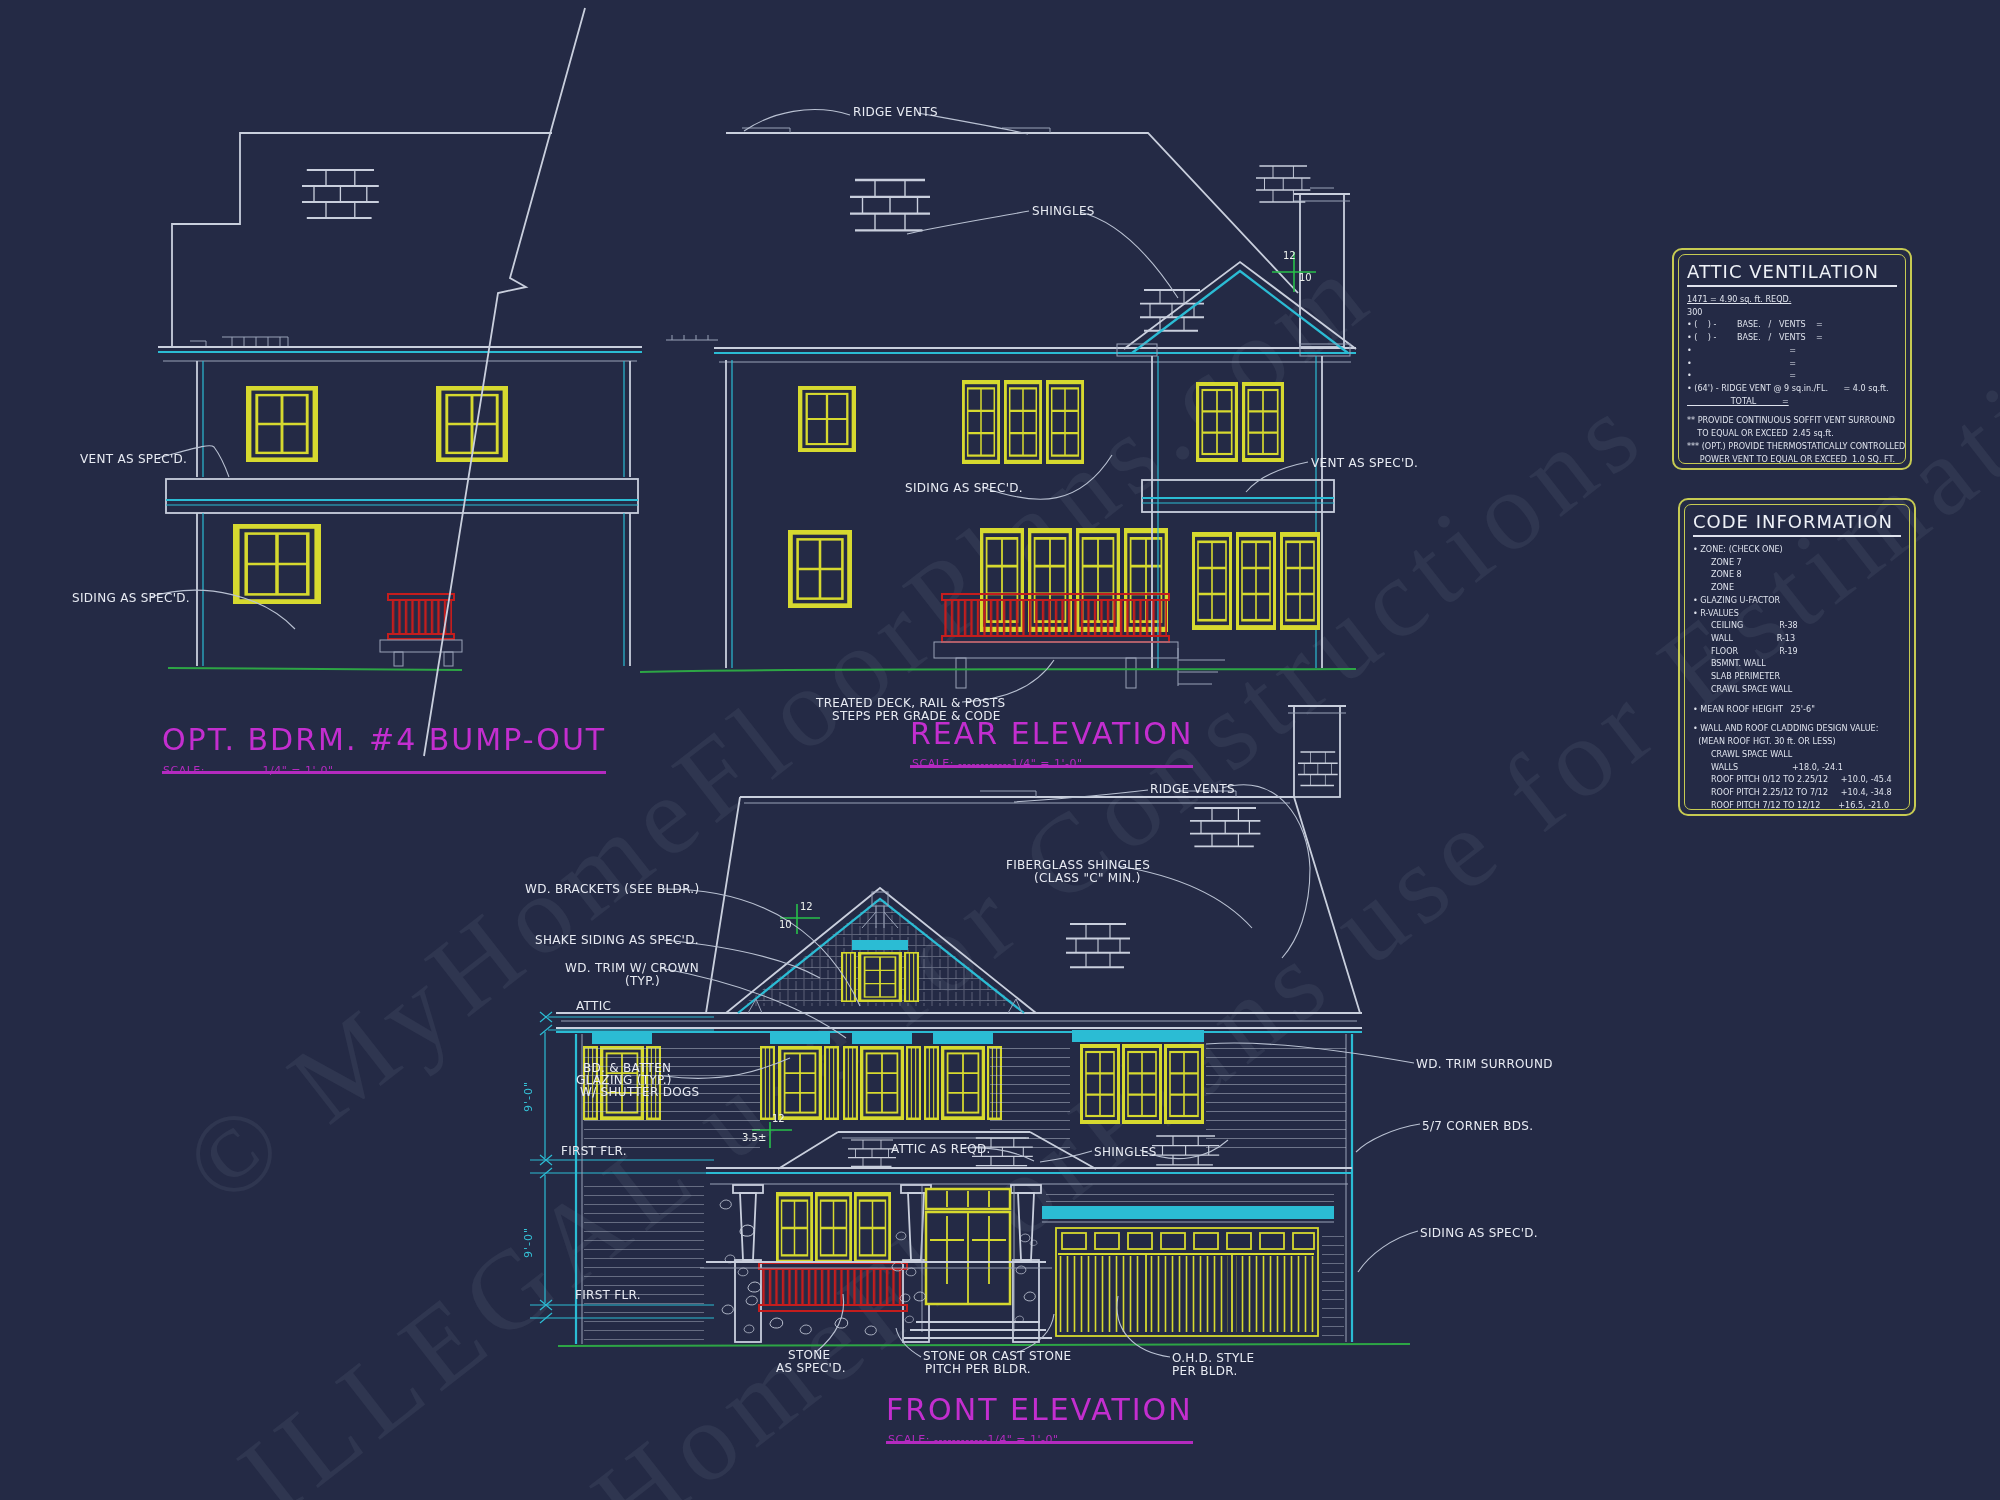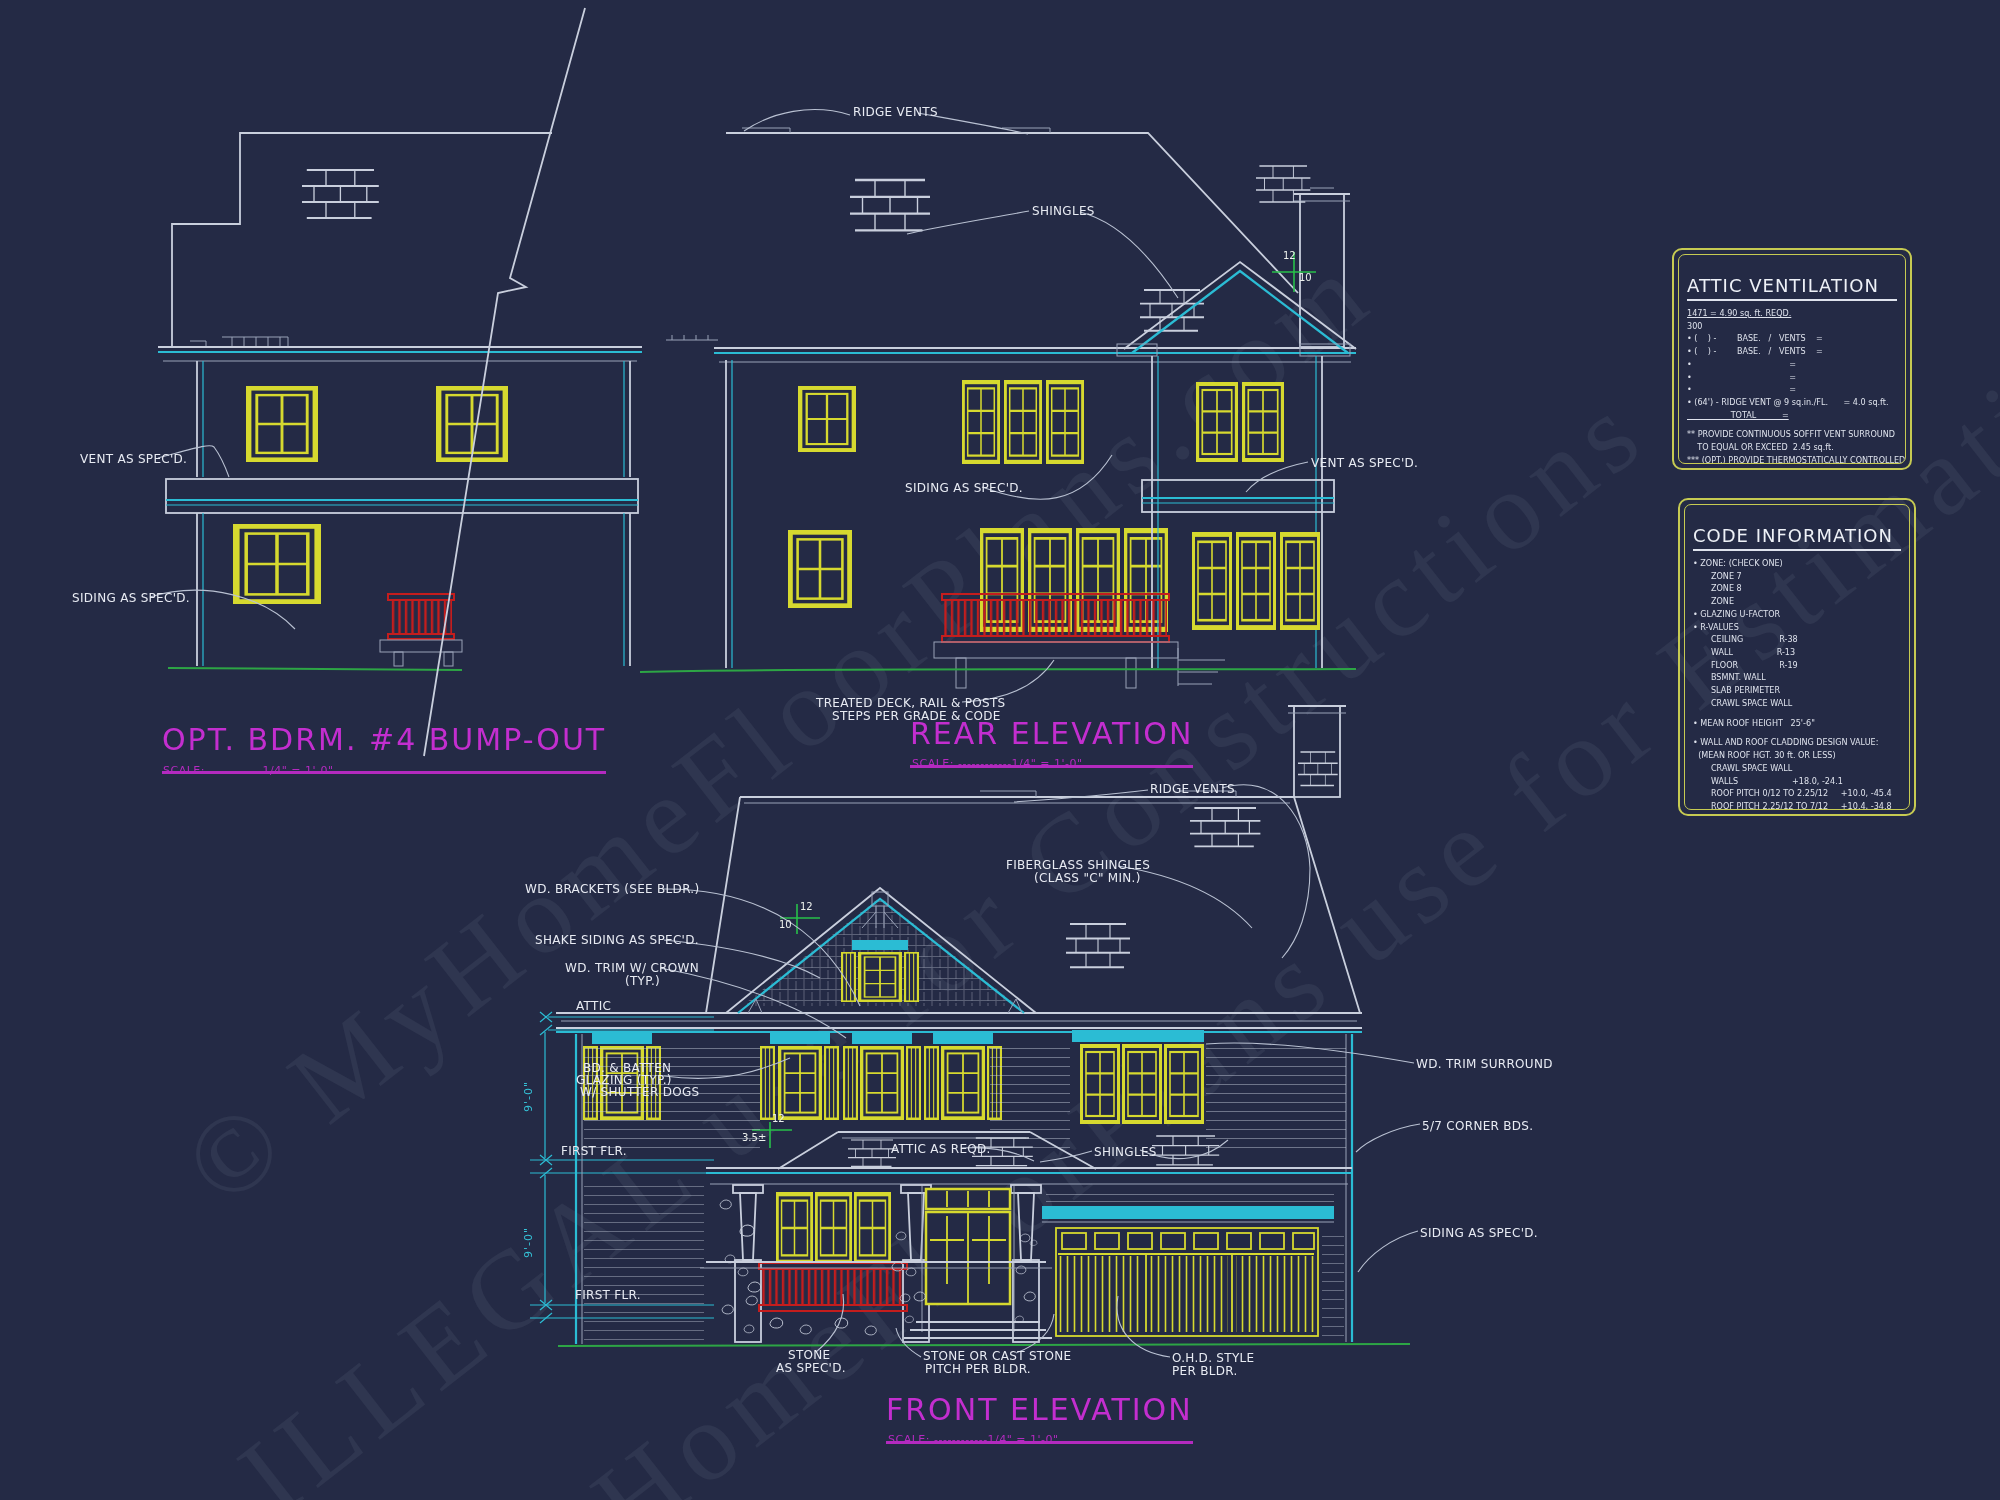--- a/index.html
+++ b/index.html
@@ -11,21 +11,21 @@
   svg.draw{position:absolute;left:0;top:0}
   .lbl{position:absolute;color:#e8ebf3;font-size:12px;letter-spacing:.3px;white-space:nowrap}
   .pitch{position:absolute;color:#eef2ee;font-size:10px;white-space:nowrap}
   .vdim{position:absolute;color:#35c3d8;font-size:11px;letter-spacing:1px;white-space:nowrap;
         transform:rotate(-90deg);transform-origin:left top}
   .title{position:absolute;color:#c32ecf;font-size:30px;letter-spacing:2px;white-space:nowrap;
          border-bottom:3px solid #b32abf;padding-bottom:14px}
   .scale{position:absolute;color:#b32abf;font-size:11px;letter-spacing:.5px;white-space:nowrap}
   .panel{position:absolute;border:2px solid #c6ca52;border-radius:10px;padding:4px;box-sizing:border-box}
   .panel-inner{border:1.5px solid #c6ca52;border-radius:7px;height:100%;box-sizing:border-box;
-               padding:20px 8px 4px;overflow:hidden}
+               padding:6px 8px 4px;overflow:hidden}
   .ptitle{color:#eef1f7;font-size:18px;letter-spacing:1px;border-bottom:2px solid #dfe3ed;
           padding-bottom:3px;margin-bottom:6px;white-space:nowrap}
   .plines{transform:scaleX(.85);transform-origin:left top;width:118%}
   .pl{color:#dfe3ed;font-size:9.5px;line-height:1.34;white-space:pre}
   .pl.u{text-decoration:underline}
   .pl.gap{margin-top:7px}
 </style>
 </head>
 <body>
 

